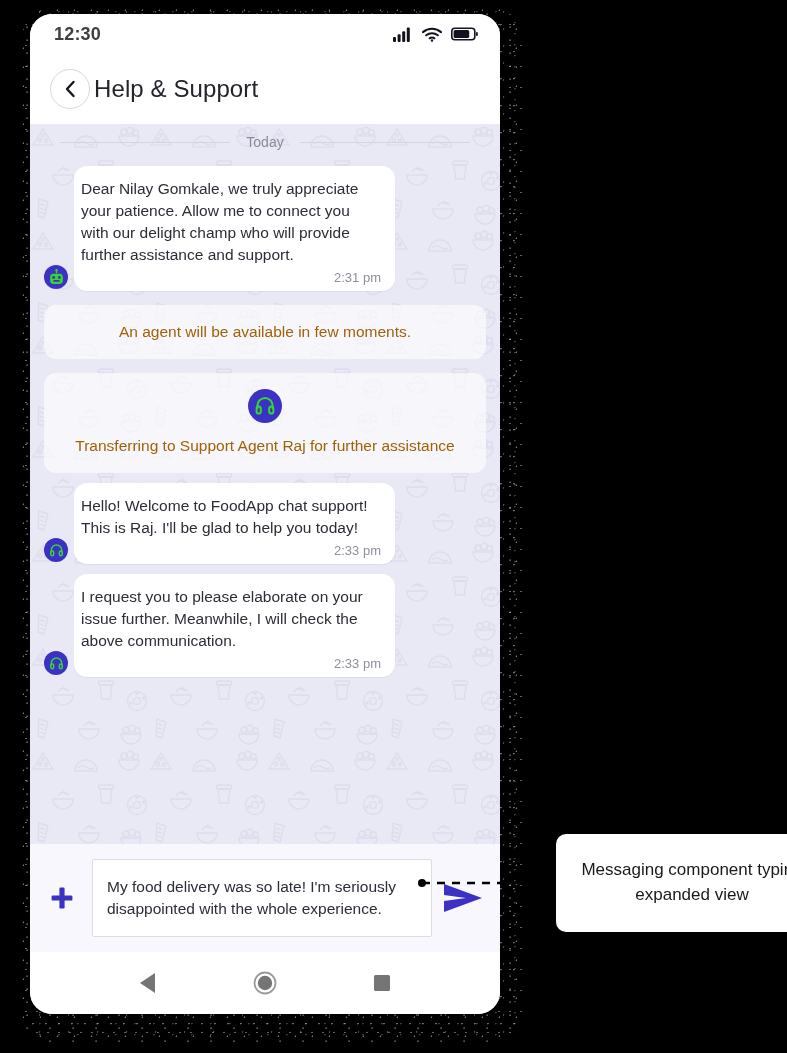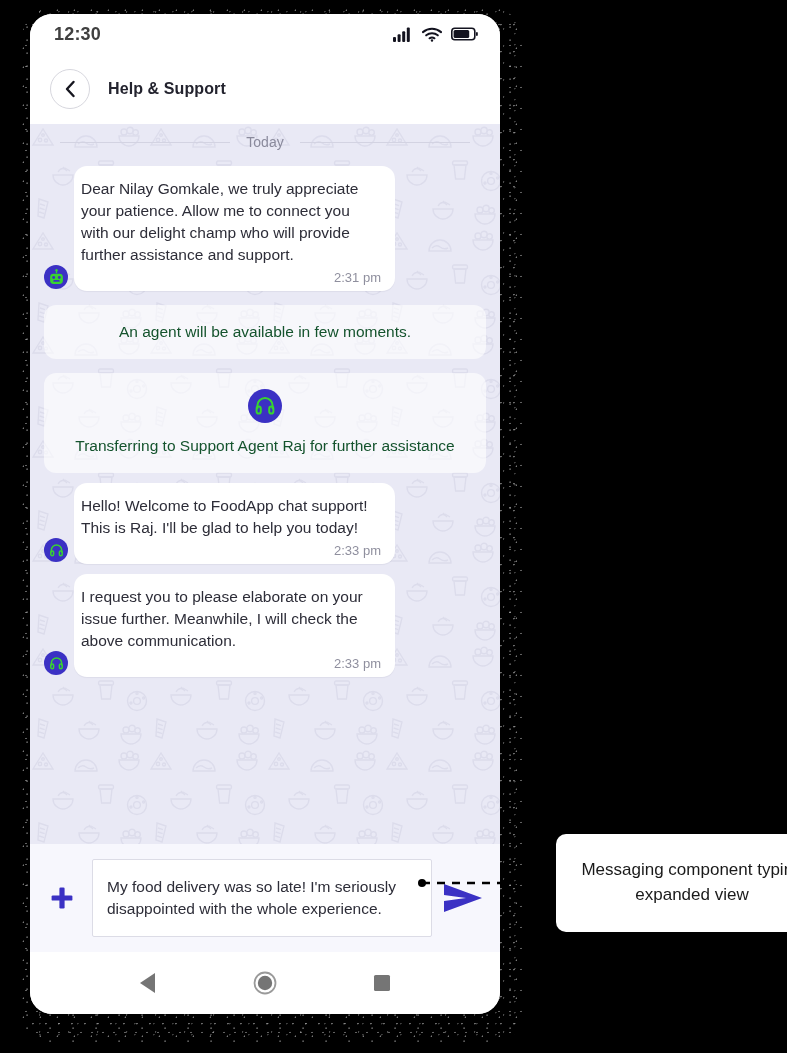--- a/index.html
+++ b/index.html
@@ -31,21 +31,21 @@
              justify-content:space-between;padding:0 22px 0 24px;box-sizing:border-box;}
   .clock{font-size:18px;font-weight:700;color:#404040;letter-spacing:.2px;}
   .status-icons{display:flex;align-items:center;gap:9px;}
 
   
   .appbar{flex:0 0 70px;background:#fff;display:flex;align-items:center;
           padding:0 0 0 20px;box-sizing:border-box;}
   .back-btn{width:38px;height:38px;border-radius:50%;border:1.4px solid #d7d7de;
             display:flex;align-items:center;justify-content:center;background:#fff;
             flex:0 0 38px;cursor:pointer;}
-  .appbar-title{margin-left:18px;font-size:16px;color:#23232e;font-weight:700;
+  .appbar-title{margin-left:4px;font-size:24px;color:#23232e;font-weight:400;
                 letter-spacing:.1px;}
 
   
   .chat{flex:1 1 auto;position:relative;background:#e9e9f5;overflow:hidden;
         padding:0 14px;box-sizing:border-box;}
   .chat-pattern{position:absolute;inset:0;opacity:.55;pointer-events:none;}
 
   .chat-inner{position:relative;z-index:1;height:100%;}
 
   
@@ -58,21 +58,21 @@
   .avatar{width:24px;height:24px;border-radius:50%;flex:0 0 24px;margin-right:6px;
           margin-bottom:2px;background:#3b31c4;display:flex;align-items:center;justify-content:center;}
   .bubble{background:#fff;border-radius:13px;padding:12px 14px 6px 7px;
           max-width:300px;box-shadow:0 1px 1px rgba(40,40,70,.06);}
   .bubble .text{font-size:15.5px;line-height:1.42;color:#2d2d38;white-space:pre-wrap;}
   .bubble .time{font-size:13px;color:#8f8f9e;text-align:right;margin-top:4px;}
 
   
   .syscard{background:rgba(255,255,255,.62);border-radius:12px;margin:14px 0 0 0;
            padding:16px 14px;text-align:center;}
-  .syscard .stext{font-size:15.5px;line-height:1.42;color:#14532d;}
+  .syscard .stext{font-size:15.5px;line-height:1.42;color:#a16207;}
   .syscard .av{width:34px;height:34px;border-radius:50%;background:#3b31c4;margin:0 auto 12px;
                display:flex;align-items:center;justify-content:center;}
 
   
   .composer{flex:0 0 108px;background:#f7f7fd;display:flex;align-items:center;
             padding:0 14px 0 10px;box-sizing:border-box;gap:8px;position:relative;}
   .plus-btn{flex:0 0 44px;height:44px;display:flex;align-items:center;justify-content:center;cursor:pointer;}
   .input-box{flex:1 1 auto;background:#fff;border:1.3px solid #dcdce6;border-radius:2px;
              padding:11px 14px;box-sizing:border-box;min-height:78px;display:flex;align-items:center;}
   .input-box .itext{font-size:15.5px;line-height:1.42;color:#2d2d38;}

